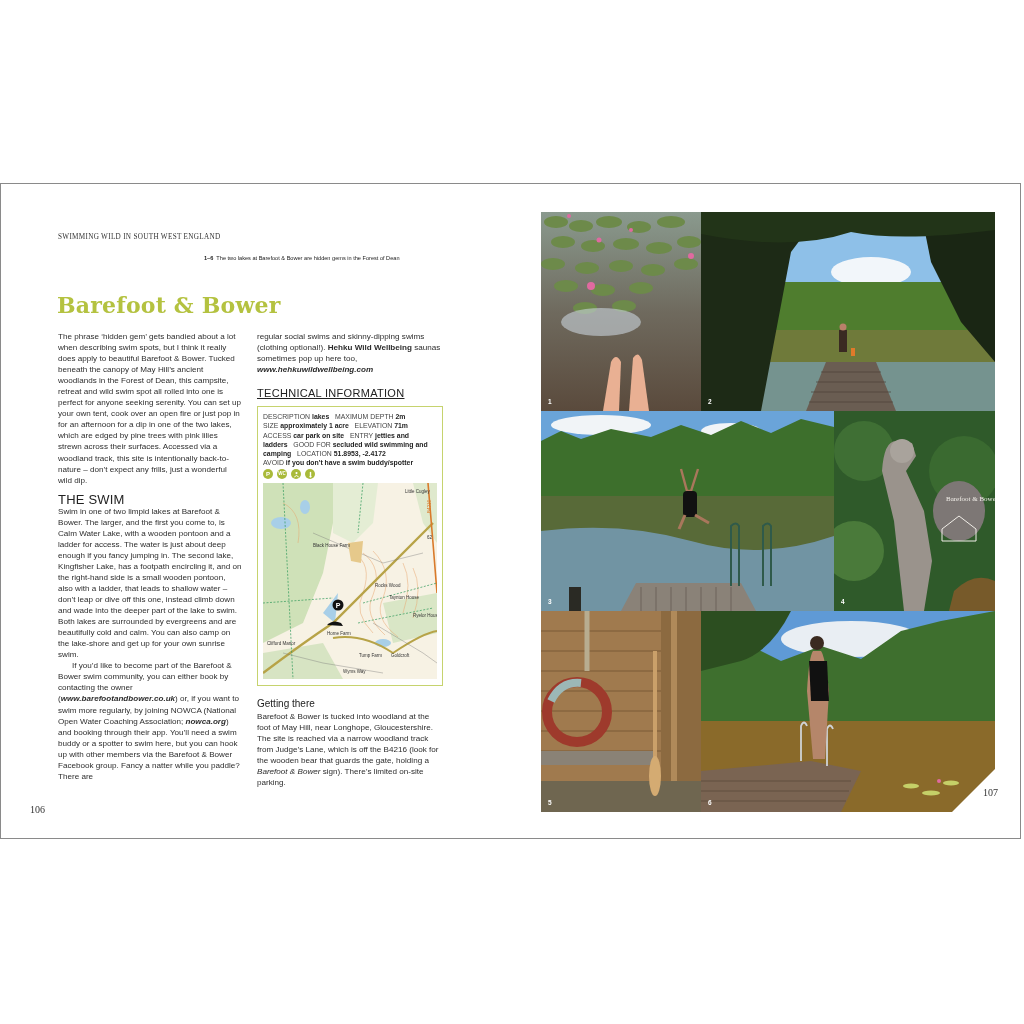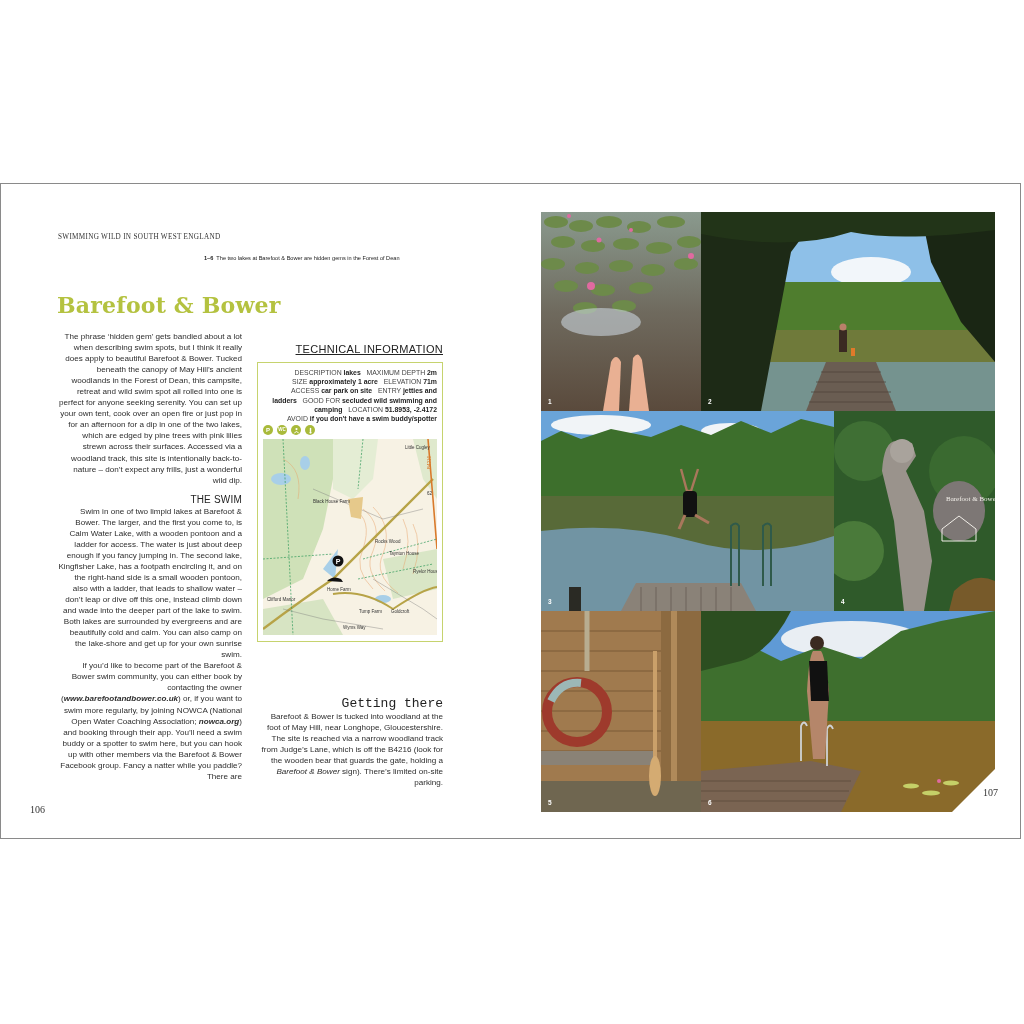--- a/index.html
+++ b/index.html
@@ -20,45 +20,45 @@
     .caption {
       position: absolute; left: 204px; top: 255px; font-size: 5.6px; color: #222;
       white-space: nowrap;
     }
     .caption b { font-weight: bold; }
     .title {
       position: absolute; left: 57px; top: 292px; font-family: "DejaVu Serif", serif;
       font-weight: bold; font-size: 22px; color: #b4c240; letter-spacing: 0.2px; margin: 0;
     }
     .col {
-      position: absolute; font-size: 8.1px; line-height: 11.05px; color: #2d2d2d; text-align: right;
+      position: absolute; font-size: 8.1px; line-height: 11.05px; color: #2d2d2d;
     }
     .col p { margin: 0; }
     .col1 { left: 58px; top: 331px; width: 184px; }
     .col2 { left: 257px; top: 331px; width: 186px; }
     .indent { text-indent: 14px; }
     .subhead {
-      font-size: 10px; color: #222; margin: 8px 0 0 0; line-height: 12px; letter-spacing: 0.2px;
+      font-size: 13px; color: #222; margin: 8px 0 0 0; line-height: 12px; letter-spacing: 0.2px;
     }
     .tech-head { font-size: 11px; letter-spacing: 0.3px; color: #222; margin: 12px 0 6px 0; line-height: 13px; text-decoration: underline; }
     .tech-box {
       border: 1.5px solid #c6d36e; padding: 5px 5px 6px 5px; width: 174px; box-sizing: content-box;
       font-size: 6.9px; line-height: 9.2px; color: #333;
     }
     .tech-box .k { color: #444; }
     .tech-box .v { font-weight: bold; color: #1e1e1e; }
     .fac-row { display: flex; gap: 4px; margin: 2px 0 4px 0; }
     .fac {
       width: 10px; height: 10px; border-radius: 50%; background: #a9ba3a; color: #fff;
       font-size: 6px; font-weight: bold; display: flex; align-items: center; justify-content: center;
       line-height: 1;
     }
     .map { width: 174px; height: 196px; position: relative; overflow: hidden; background: #f6f1e3; }
     .getting {
-      font-family: Liberation Mono, monospace; font-size: 13px; margin: 0 0 1px 0; color: #222;
+      font-family: Liberation Sans, sans-serif; font-size: 10px; margin: 0 0 1px 0; color: #222;
       line-height: 12px;
     }
     .col2 .getting-block { position: absolute; top: 367px; left: 0; width: 186px; }
     .folio {
       position: absolute; font-family: "Liberation Serif", serif; font-size: 10px; color: #333;
     }
     .gallery { position: absolute; left: 541px; top: 212px; width: 454px; height: 600px; }
     .photo { position: absolute; overflow: hidden; }
     .photo svg { display: block; width: 100%; height: 100%; }
     .pnum {
@@ -82,20 +82,21 @@
 <h1 class="title">Barefoot &amp; Bower</h1>
 
 <div class="col col1">
   <p>The phrase ‘hidden gem’ gets bandied about a lot when describing swim spots, but I think it really does apply to beautiful Barefoot &amp; Bower. Tucked beneath the canopy of May Hill’s ancient woodlands in the Forest of Dean, this campsite, retreat and wild swim spot all rolled into one is perfect for anyone seeking serenity. You can set up your own tent, cook over an open fire or just pop in for an afternoon for a dip in one of the two lakes, which are edged by pine trees with pink lilies strewn across their surfaces. Accessed via a woodland track, this site is intentionally back-to-nature – don’t expect any frills, just a wonderful wild dip.</p>
   <div class="subhead">THE SWIM</div>
   <p>Swim in one of two limpid lakes at Barefoot &amp; Bower. The larger, and the first you come to, is Calm Water Lake, with a wooden pontoon and a ladder for access. The water is just about deep enough if you fancy jumping in. The second lake, Kingfisher Lake, has a footpath encircling it, and on the right-hand side is a small wooden pontoon, also with a ladder, that leads to shallow water – don’t leap or dive off this one, instead climb down and wade into the deeper part of the lake to swim. Both lakes are surrounded by evergreens and are beautifully cold and calm. You can also camp on the lake-shore and get up for your own sunrise swim.</p>
   <p class="indent"><span>If you’d like to become part of the Barefoot &amp; Bower swim community, you can either book by contacting the owner (</span><b><i>www.barefootandbower.co.uk</i></b><span>) or, if you want to swim more regularly, by joining NOWCA (National Open Water Coaching Association; </span><b><i>nowca.org</i></b><span>) and booking through their app. You’ll need a swim buddy or a spotter to swim here, but you can hook up with other members via the Barefoot &amp; Bower Facebook group. Fancy a natter while you paddle? There are</span></p>
 </div>
 
 <div class="col col2">
+  <p><span>regular social swims and skinny-dipping swims (clothing optional!). </span><b>Hehku Wild Wellbeing</b><span> saunas sometimes pop up here too, </span><b><i>www.hehkuwildwellbeing.com</i></b></p>
 
   <div class="tech-head">TECHNICAL INFORMATION</div>
 
   <div class="tech-box">
     <div>
       <span class="k">DESCRIPTION</span> <span class="v">lakes</span>&nbsp;&nbsp;
       <span class="k">MAXIMUM DEPTH</span> <span class="v">2m</span><br>
       <span class="k">SIZE</span> <span class="v">approximately 1 acre</span>&nbsp;&nbsp;
       <span class="k">ELEVATION</span> <span class="v">71m</span><br>
       <span class="k">ACCESS</span> <span class="v">car park on site</span>&nbsp;&nbsp;

